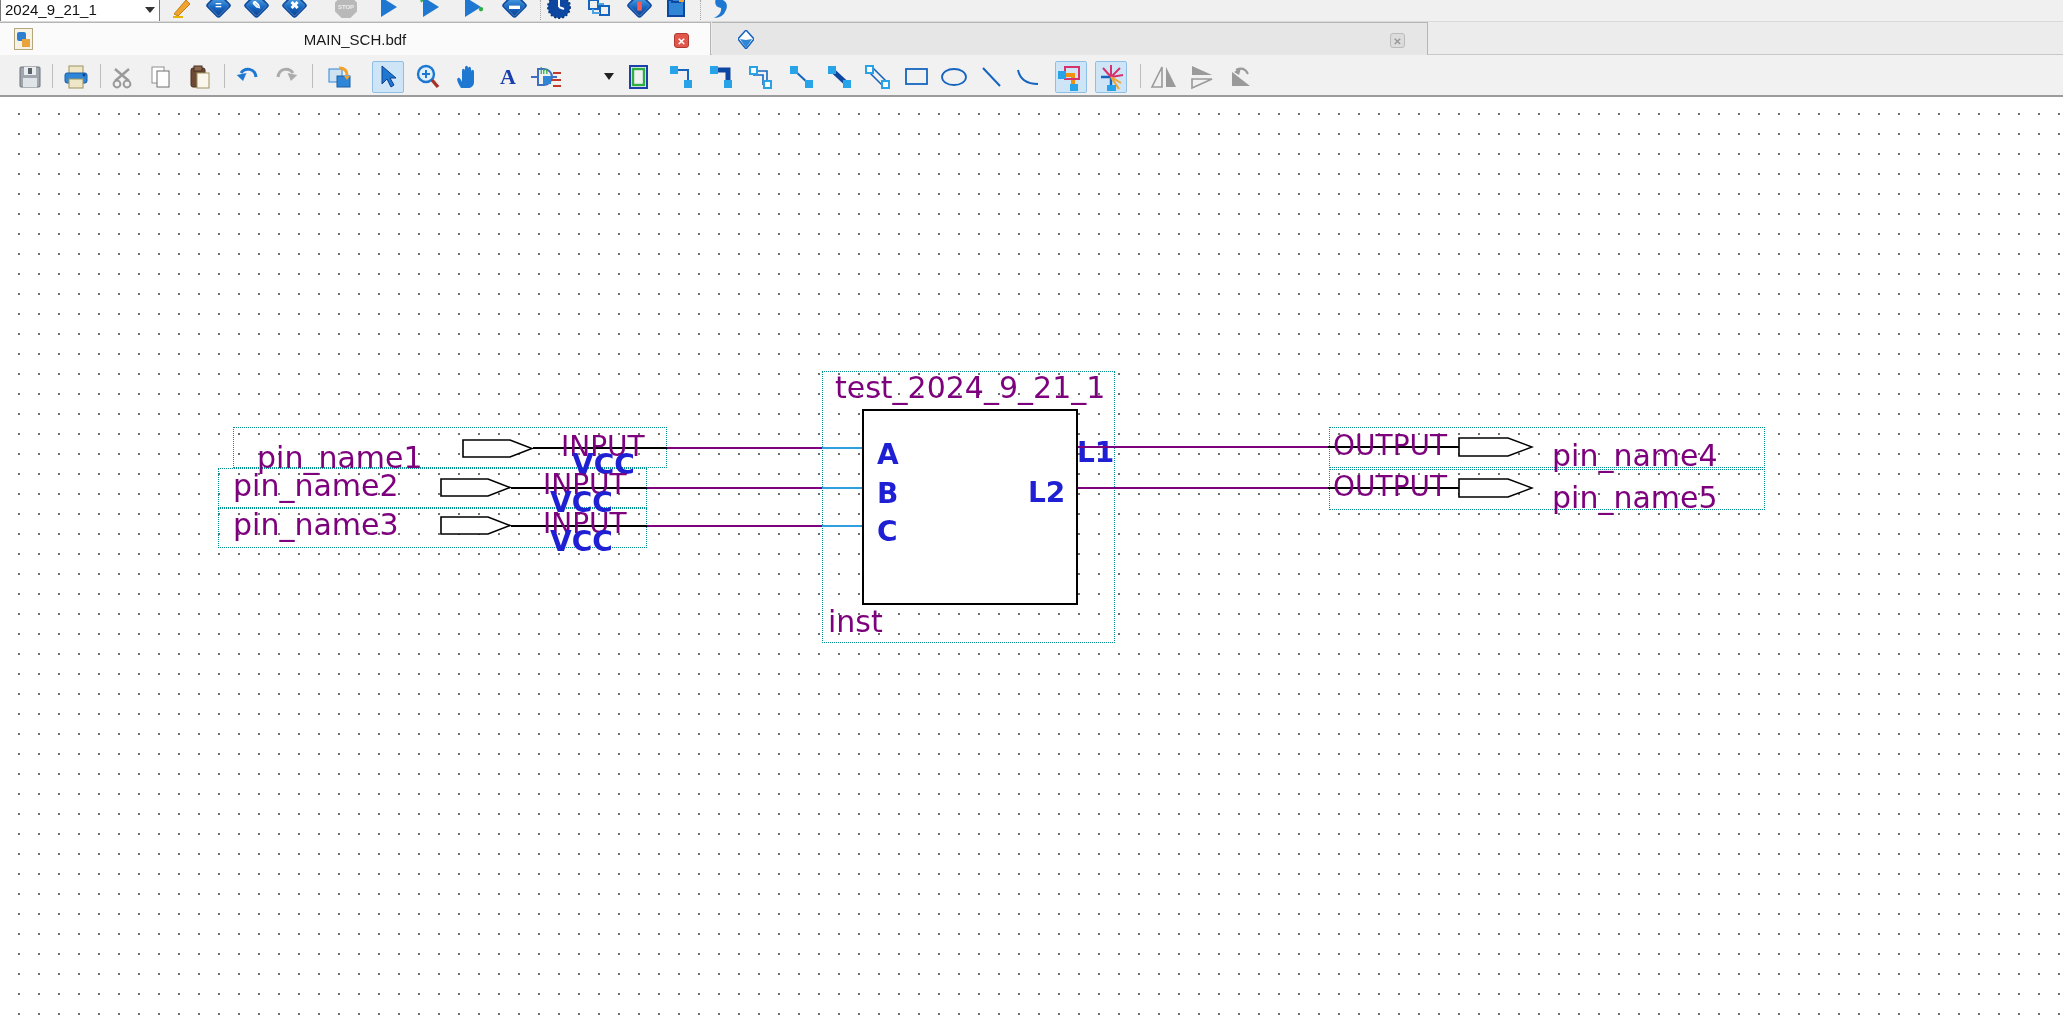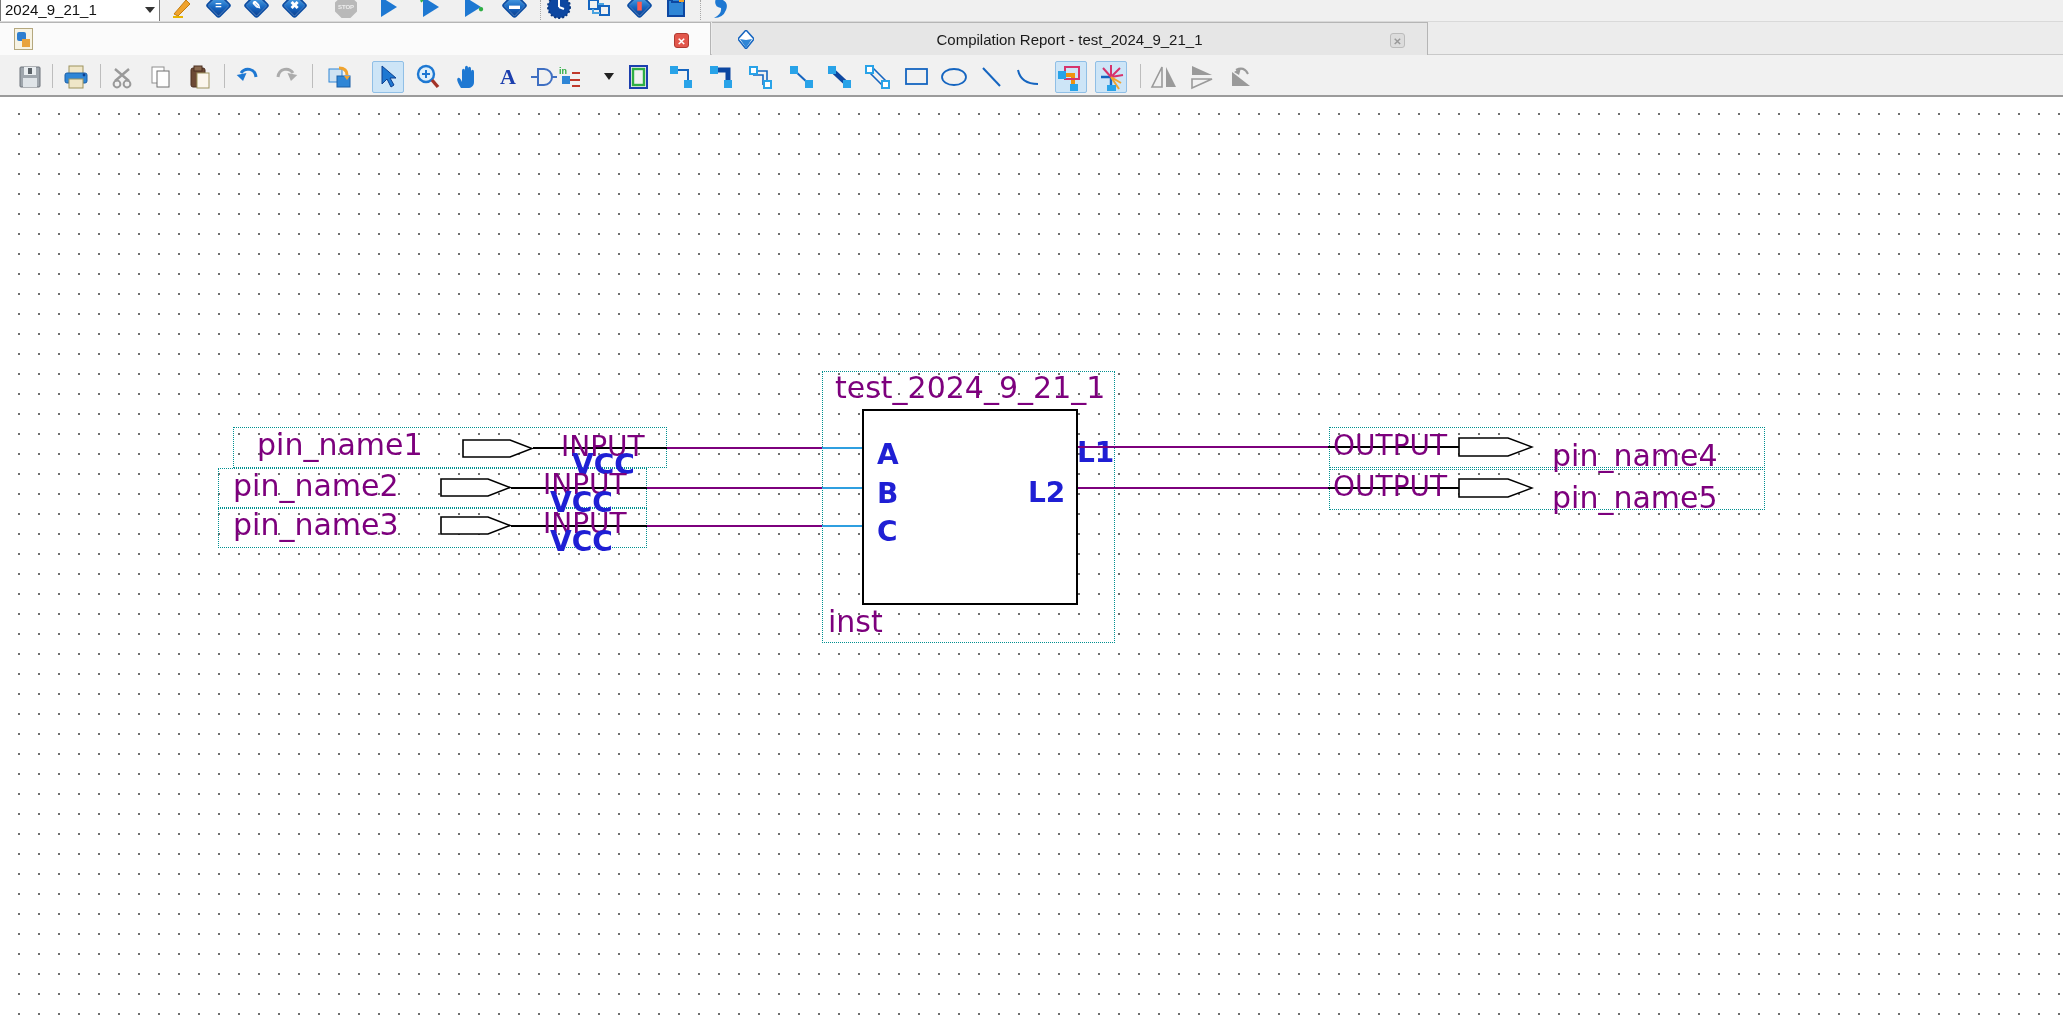--- a/index.html
+++ b/index.html
@@ -140,30 +140,30 @@
         </svg>
     </div>
   </div>
 
   <div class="tabbar">
     <div class="tab active" style="left:0;width:711px">
       <div class="doc-icon">
           <div class="blue"></div>
           <div class="orange"></div>
         </div>
+      <div class="tab-title">MAIN_SCH.bdf</div>
       <div class="closebox red" style="left:674px">✕</div>
     </div>
     <div class="tab inactive" style="left:712px;width:716px">
       <div class="diamond-sm" style="left:26px;top:7px">
         <svg width="16" height="19" viewBox="0 0 16 19">
             <polygon points="8,0 16,9 8,19 0,9" fill="#fff" stroke="#1565c0" stroke-width="1.5"></polygon>
             <polygon points="8,10 14,9 8,18 2,9" fill="#2f86d6"></polygon>
           </svg>
       </div>
-      <div class="tab-title">Compilation Report - test_2024_9_21_1</div>
       <div class="closebox gray" style="left:678px">✕</div>
     </div>
   </div>
 
   <div class="toolbar">
     <div class="tbtn" style="left:14px">
       <svg width="24" height="24">
           <rect x="2" y="2" width="20" height="20" fill="#9fa6ad" stroke="#6c737a" rx="1"></rect>
           <rect x="6" y="2" width="12" height="8" fill="#e9edf0"></rect>
           <rect x="10" y="3" width="4" height="6" fill="#5b6268"></rect>
@@ -241,21 +241,21 @@
     </div>
     <div class="tbtn" style="left:492px">
       <span class="tool-a">A</span>
     </div>
     <div class="tbtn" style="left:528px">
       <svg width="28" height="24">
           <path d="M8 4 h6 a8 8 0 0 1 0 16 h-6 z" fill="none" stroke="#3f6fc2" stroke-width="2"></path>
           <path d="M1 12 h7 M22 12 h5" stroke="#3f6fc2" stroke-width="2"></path>
         </svg>
     </div>
-    <div class="tbtn" style="left:555px">
+    <div class="tbtn" style="left:536px">
       <svg width="26" height="24">
           <text x="1" y="9" font-size="9" fill="#2fae44" font-weight="bold">in</text>
           <rect x="4" y="11" width="8" height="8" fill="#2f86d6"></rect>
           <path d="M12 15 h10 M14 8 h8 M14 21 h8" stroke="#c0392b" stroke-width="2"></path>
         </svg>
     </div>
     <div class="tbtn" style="left:600px;width:18px">
       <svg width="10" height="8">
           <polygon points="0,0 10,0 5,7" fill="#222"></polygon>
         </svg>
@@ -369,21 +369,21 @@
   <div class="canvas">
 
     <div class="sel" style="left:233px; top:330px; width:434px; height:41px"></div>
     <div class="sel" style="left:218px; top:371px; width:429px; height:40px"></div>
     <div class="sel" style="left:218px; top:411px; width:429px; height:40px"></div>
     <div class="sel" style="left:822px; top:274px; width:293px; height:272px"></div>
     <div class="sel" style="left:1329px; top:330px; width:436px; height:41px"></div>
     <div class="sel" style="left:1329px; top:372px; width:436px; height:41px"></div>
 
     <div>
-      <span class="sch-purple f30" style="left:257px; top:333px">pin_name1</span>
+      <span class="sch-purple f30" style="left:257px; top:346px">pin_name1</span>
       <svg class="pin-arrow" style="left:462px; top:342px" width="72" height="19">
           <polygon points="1,1 48,1 70,9.5 48,18 1,18" fill="#fff" stroke="#000" stroke-width="1.6"></polygon>
         </svg>
       <div class="wire black" style="left:533px; top:350px; width:134px"></div>
       <span class="sch-purple f28" style="left:561px; top:336px">INPUT</span>
       <span class="sch-blue f28" style="left:572px; top:354px">VCC</span>
     </div>
     <div class="wire purple" style="left:667px; top:350px; width:155px"></div>
     <div class="wire cyan" style="left:822px; top:350px; width:40px"></div>
 

